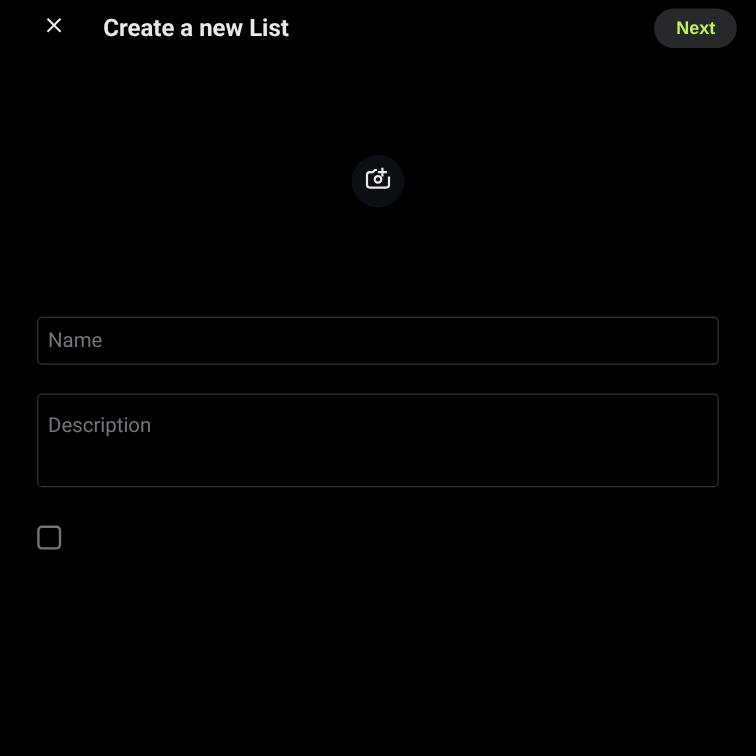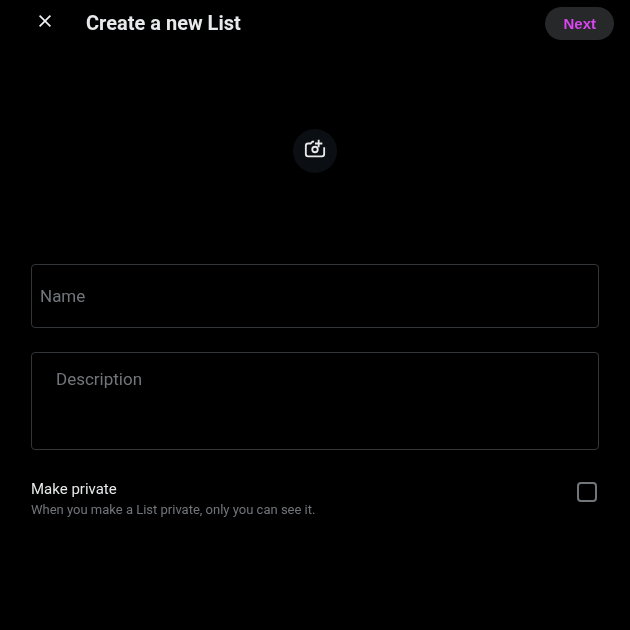--- a/index.html
+++ b/index.html
@@ -38,21 +38,21 @@
       fill: #eff3f4;
     }
     .title {
       font-size: 20px;
       font-weight: 700;
       color: #e7e9ea;
       flex: 1;
     }
     .next-btn {
       background: #262829;
-      color: #d946ef;
+      color: #bef264;
       border: none;
       border-radius: 9999px;
       padding: 8px 18px;
       font-size: 15px;
       font-weight: 700;
       cursor: pointer;
     }
     .cover-area {
       height: 210px;
       display: flex;
@@ -79,28 +79,28 @@
       padding: 8px 31px 0 31px;
     }
     .field {
       border: 1px solid #333639;
       border-radius: 4px;
       background: transparent;
       margin-bottom: 24px;
       position: relative;
     }
     .name-field {
-      height: 64px;
+      height: 40px;
       display: flex;
       align-items: center;
       padding: 0 8px;
     }
     .desc-field {
-      height: 98px;
-      padding: 16px 8px 8px 24px;
+      height: 78px;
+      padding: 16px 8px 8px 8px;
       display: flex;
       align-items: flex-start;
     }
     .field-label {
       color: #71767b;
       font-size: 17px;
     }
     .privacy-row {
       display: flex;
       align-items: flex-start;
@@ -156,19 +156,15 @@
 </div>
 
 <div class="form-area">
   <div class="field name-field">
     <span class="field-label">Name</span>
   </div>
   <div class="field desc-field">
     <span class="field-label">Description</span>
   </div>
   <div class="privacy-row">
-    <div class="privacy-text">
-      <div class="privacy-title">Make private</div>
-      <div class="privacy-sub">When you make a List private, only you can see it.</div>
-    </div>
     <div class="checkbox"></div>
   </div>
 </div>
 
 </body></html>

